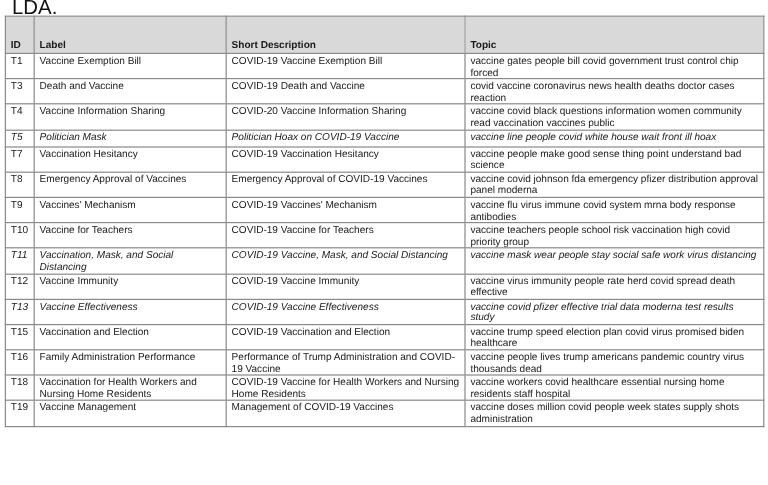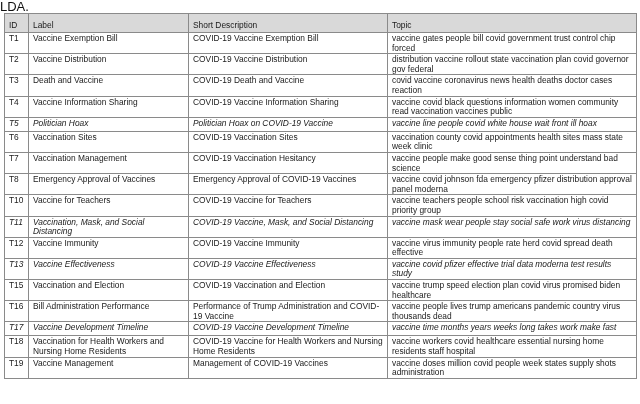--- a/index.html
+++ b/index.html
@@ -1,32 +1,32 @@
 <!DOCTYPE html>
 <html><head>
 <meta charset="utf-8">
 <style>
   html, body { margin: 0; padding: 0; background: #ffffff; }
   body {
     width: 640px; height: 404px; overflow: hidden; position: relative;
     font-family: "Liberation Sans", sans-serif; color: #1a1a1a;
   }
   .caption-tail {
-    position: absolute; left: 0; top: 1px; font-size: 13px; line-height: 12px; color: #111;
+    position: absolute; left: 10px; top: 1px; font-size: 17px; line-height: 12px; color: #111;
   }
   table {
     position: absolute; left: 4px; top: 13px;
     border-collapse: collapse; table-layout: fixed; width: 632px;
     font-size: 8.4px; line-height: 9.6px;
   }
   th, td {
     border: 1px solid #8a8a8a; padding: 0 4px; vertical-align: top; text-align: left;
     overflow: hidden;
   }
-  th { background: #d9d9d9; font-weight: normal; height: 11px; padding-top: 7px; }
+  th { background: #d9d9d9; font-weight: bold; height: 11px; padding-top: 19px; }
   td { padding-top: 1px; }
   col.c-id { width: 24px; }
   col.c-label { width: 160px; }
   col.c-short { width: 199px; }
   col.c-topic { width: 249px; }
   tr.h2 td { height: 18px; }
   tr.h1 td { height: 12px; font-style: italic; }
 </style>
 </head>
 <body>
@@ -49,60 +49,54 @@
     </tr>
   </thead>
   <tbody id="tbody">
       <tr class="h2">
         <td>T1</td>
         <td>Vaccine Exemption Bill</td>
         <td>COVID-19 Vaccine Exemption Bill</td>
         <td>vaccine gates people bill covid government trust control chip forced</td>
       </tr>
       <tr class="h2">
-        <td>T2</td>
-        <td>Vaccine Distribution</td>
-        <td>COVID-19 Vaccine Distribution</td>
-        <td>distribution vaccine rollout state vaccination plan covid governor gov federal</td>
-      </tr>
-      <tr class="h2">
         <td>T3</td>
         <td>Death and Vaccine</td>
         <td>COVID-19 Death and Vaccine</td>
         <td>covid vaccine coronavirus news health deaths doctor cases reaction</td>
       </tr>
       <tr class="h2">
         <td>T4</td>
         <td>Vaccine Information Sharing</td>
-        <td>COVID-19 Vaccine Information Sharing</td>
+        <td>COVID-20 Vaccine Information Sharing</td>
         <td>vaccine covid black questions information women community read vaccination vaccines public</td>
       </tr>
       <tr class="h1">
         <td>T5</td>
-        <td>Politician Hoax</td>
+        <td>Politician Mask</td>
         <td>Politician Hoax on COVID-19 Vaccine</td>
         <td>vaccine line people covid white house wait front ill hoax</td>
       </tr>
       <tr class="h2">
-        <td>T6</td>
-        <td>Vaccination Sites</td>
-        <td>COVID-19 Vaccination Sites</td>
-        <td>vaccination county covid appointments health sites mass state week clinic</td>
-      </tr>
-      <tr class="h2">
         <td>T7</td>
-        <td>Vaccination Management</td>
+        <td>Vaccination Hesitancy</td>
         <td>COVID-19 Vaccination Hesitancy</td>
         <td>vaccine people make good sense thing point understand bad science</td>
       </tr>
       <tr class="h2">
         <td>T8</td>
         <td>Emergency Approval of Vaccines</td>
         <td>Emergency Approval of COVID-19 Vaccines</td>
         <td>vaccine covid johnson fda emergency pfizer distribution approval panel moderna</td>
+      </tr>
+      <tr class="h2">
+        <td>T9</td>
+        <td>Vaccines' Mechanism</td>
+        <td>COVID-19 Vaccines' Mechanism</td>
+        <td>vaccine flu virus immune covid system mrna body response antibodies</td>
       </tr>
       <tr class="h2">
         <td>T10</td>
         <td>Vaccine for Teachers</td>
         <td>COVID-19 Vaccine for Teachers</td>
         <td>vaccine teachers people school risk vaccination high covid priority group</td>
       </tr>
       <tr class="h1">
         <td>T11</td>
         <td>Vaccination, Mask, and Social Distancing</td>
@@ -122,29 +116,23 @@
         <td>vaccine covid pfizer effective trial data moderna test results study</td>
       </tr>
       <tr class="h2">
         <td>T15</td>
         <td>Vaccination and Election</td>
         <td>COVID-19 Vaccination and Election</td>
         <td>vaccine trump speed election plan covid virus promised biden healthcare</td>
       </tr>
       <tr class="h2">
         <td>T16</td>
-        <td>Bill Administration Performance</td>
+        <td>Family Administration Performance</td>
         <td>Performance of Trump Administration and COVID-19 Vaccine</td>
         <td>vaccine people lives trump americans pandemic country virus thousands dead</td>
-      </tr>
-      <tr class="h1">
-        <td>T17</td>
-        <td>Vaccine Development Timeline</td>
-        <td>COVID-19 Vaccine Development Timeline</td>
-        <td>vaccine time months years weeks long takes work make fast</td>
       </tr>
       <tr class="h2">
         <td>T18</td>
         <td>Vaccination for Health Workers and Nursing Home Residents</td>
         <td>COVID-19 Vaccine for Health Workers and Nursing Home Residents</td>
         <td>vaccine workers covid healthcare essential nursing home residents staff hospital</td>
       </tr>
       <tr class="h2">
         <td>T19</td>
         <td>Vaccine Management</td>

